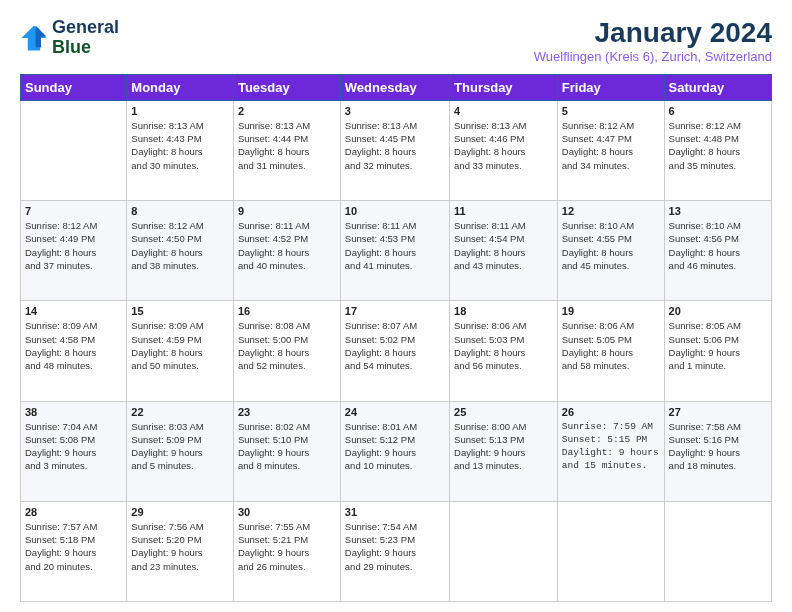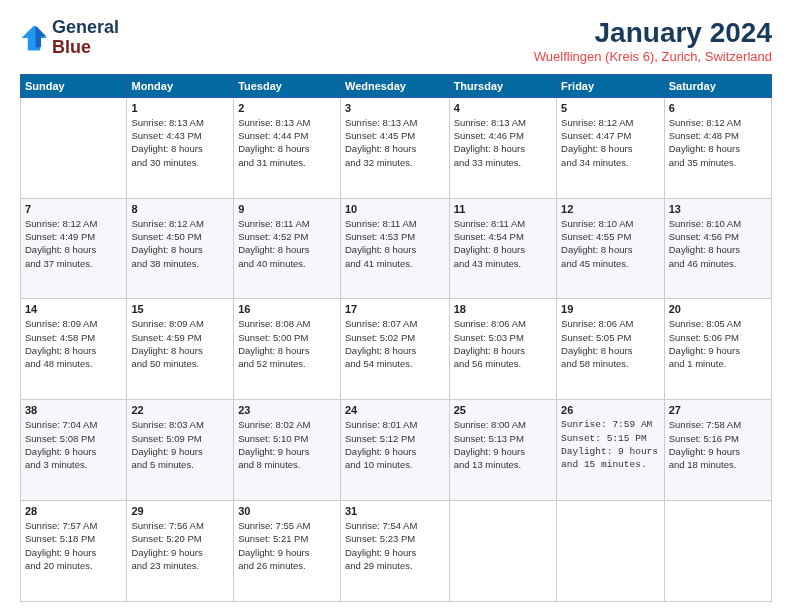--- a/index.html
+++ b/index.html
@@ -29,51 +29,51 @@
       align-items: center;
       gap: 4px;
     }
     .logo-text {
       font-size: 18px;
       font-weight: bold;
       color: #1a3a5c;
       line-height: 1.1;
     }
     .logo-blue {
-      color: #7f1d1d;
+      color: #14532d;
     }
     .logo-icon {
       width: 28px;
       height: 28px;
     }
     .title-area {
       text-align: right;
     }
     .month-title {
       font-size: 28px;
       font-weight: bold;
       color: #1a3a5c;
       line-height: 1.1;
     }
     .subtitle {
       font-size: 13px;
-      color: #ef4444;
+      color: #8b5cf6;
     }
     .calendar {
       flex: 1;
       border-collapse: collapse;
       width: 100%;
       font-size: 10px;
     }
     .calendar th {
-      background: #0369a1;
+      background: #6d28d9;
       color: #fff;
       padding: 5px 4px;
       text-align: left;
-      font-size: 11px;
+      font-size: 13px;
       border: 1px solid #2b5ba8;
     }
     .calendar td {
       border: 1px solid #ccc;
       vertical-align: top;
       padding: 4px 4px 3px 4px;
       width: 113px;
       height: 82px;
       background: #fff;
     }

